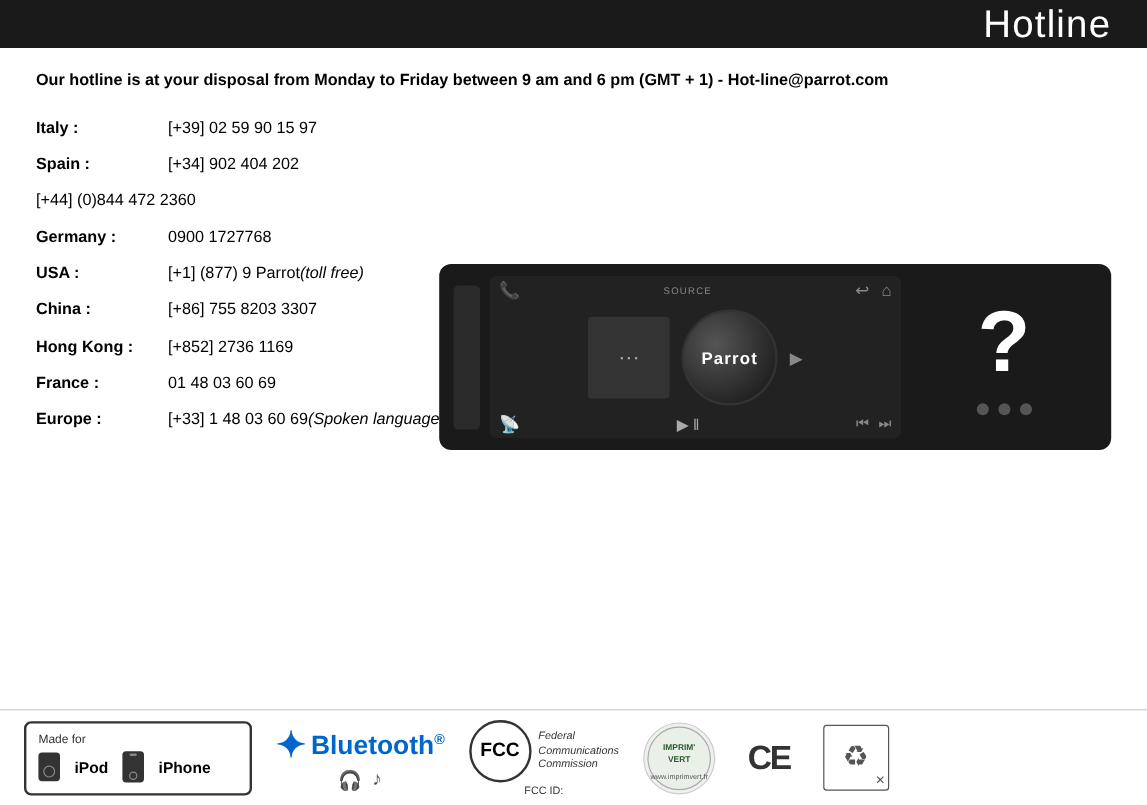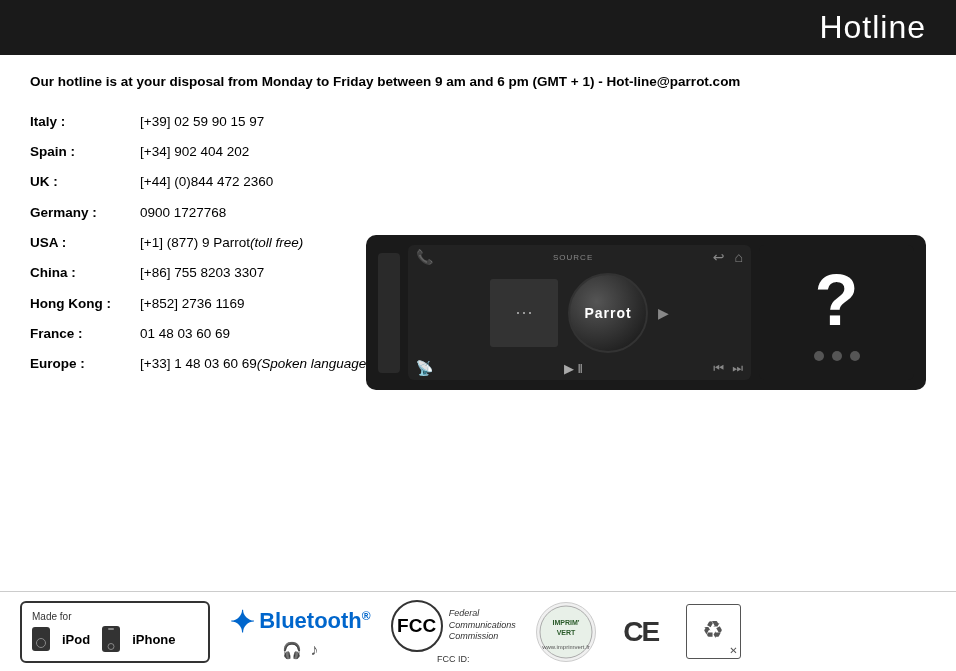--- a/index.html
+++ b/index.html
@@ -10,21 +10,21 @@
       font-family: Arial, Helvetica, sans-serif;
       font-size: 14px;
       color: #000;
       overflow: hidden;
       position: relative;
     }
 
     
     .header {
       background: #1a1a1a;
-      height: 55px;
+      height: 40px;
       display: flex;
       align-items: center;
       justify-content: flex-end;
       padding-right: 30px;
     }
     .header-title {
       color: #fff;
       font-size: 32px;
       font-weight: 300;
       letter-spacing: 1px;
@@ -445,21 +445,20 @@
 
   <div class="contact-row">
         <span class="country">Italy :</span>
         <span class="number">[+39] 02 59 90 15 97</span>
       </div>
       <div class="contact-row">
         <span class="country">Spain :</span>
         <span class="number">[+34] 902 404 202</span>
       </div>
       <div class="contact-row">
-        <span class="country">UK :</span>
         <span class="number">[+44] (0)844 472 2360</span>
       </div>
       <div class="contact-row">
         <span class="country">Germany :</span>
         <span class="number">0900 1727768</span>
       </div>
       <div class="contact-row">
         <span class="country">USA :</span>
         <span class="number">[+1] (877) 9 Parrot</span>
         <span class="italic"> (toll free)</span>
@@ -552,21 +551,21 @@
     </div>
     <div class="bluetooth-sub-icons">
       <span>🎧</span>
       <span>♪</span>
     </div>
   </div>
 
   <div class="fcc-badge">
     <div class="fcc-container">
       <div style="width:52px;height:52px;border:2px solid #333;border-radius:50%;display:flex;align-items:center;justify-content:center;flex-shrink:0;">
-        <span style="font-size:19px;font-weight:bold;">FCC</span>
+        <span style="font-size:16px;font-weight:bold;">FCC</span>
       </div>
       <div class="fcc-text-block">
         <span style="font-size:9px;line-height:1.3;color:#333;">Federal<br>Communications<br>Commission</span>
       </div>
     </div>
     <span class="fcc-id">FCC ID:</span>
   </div>
 
 
   <div class="imprint-badge">

